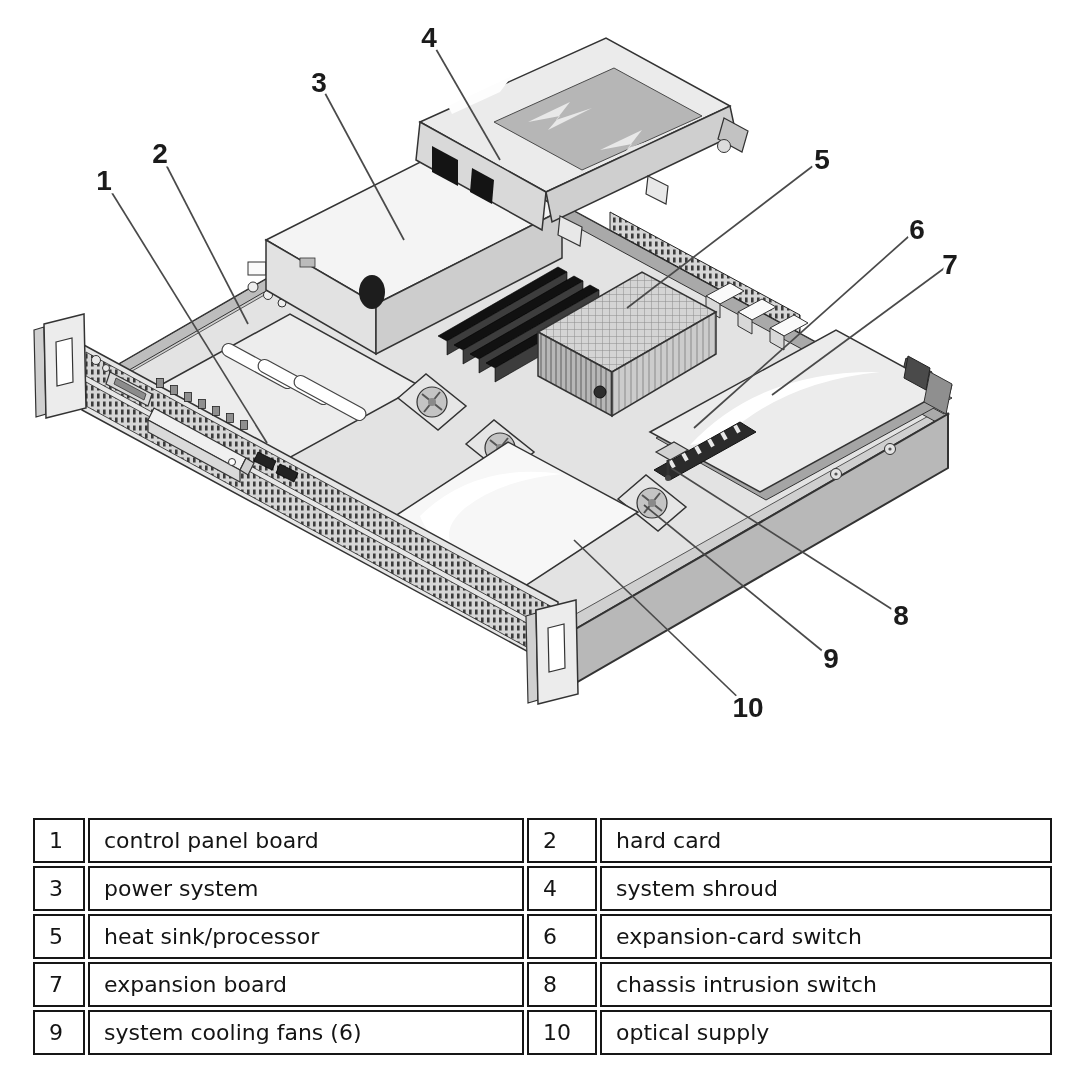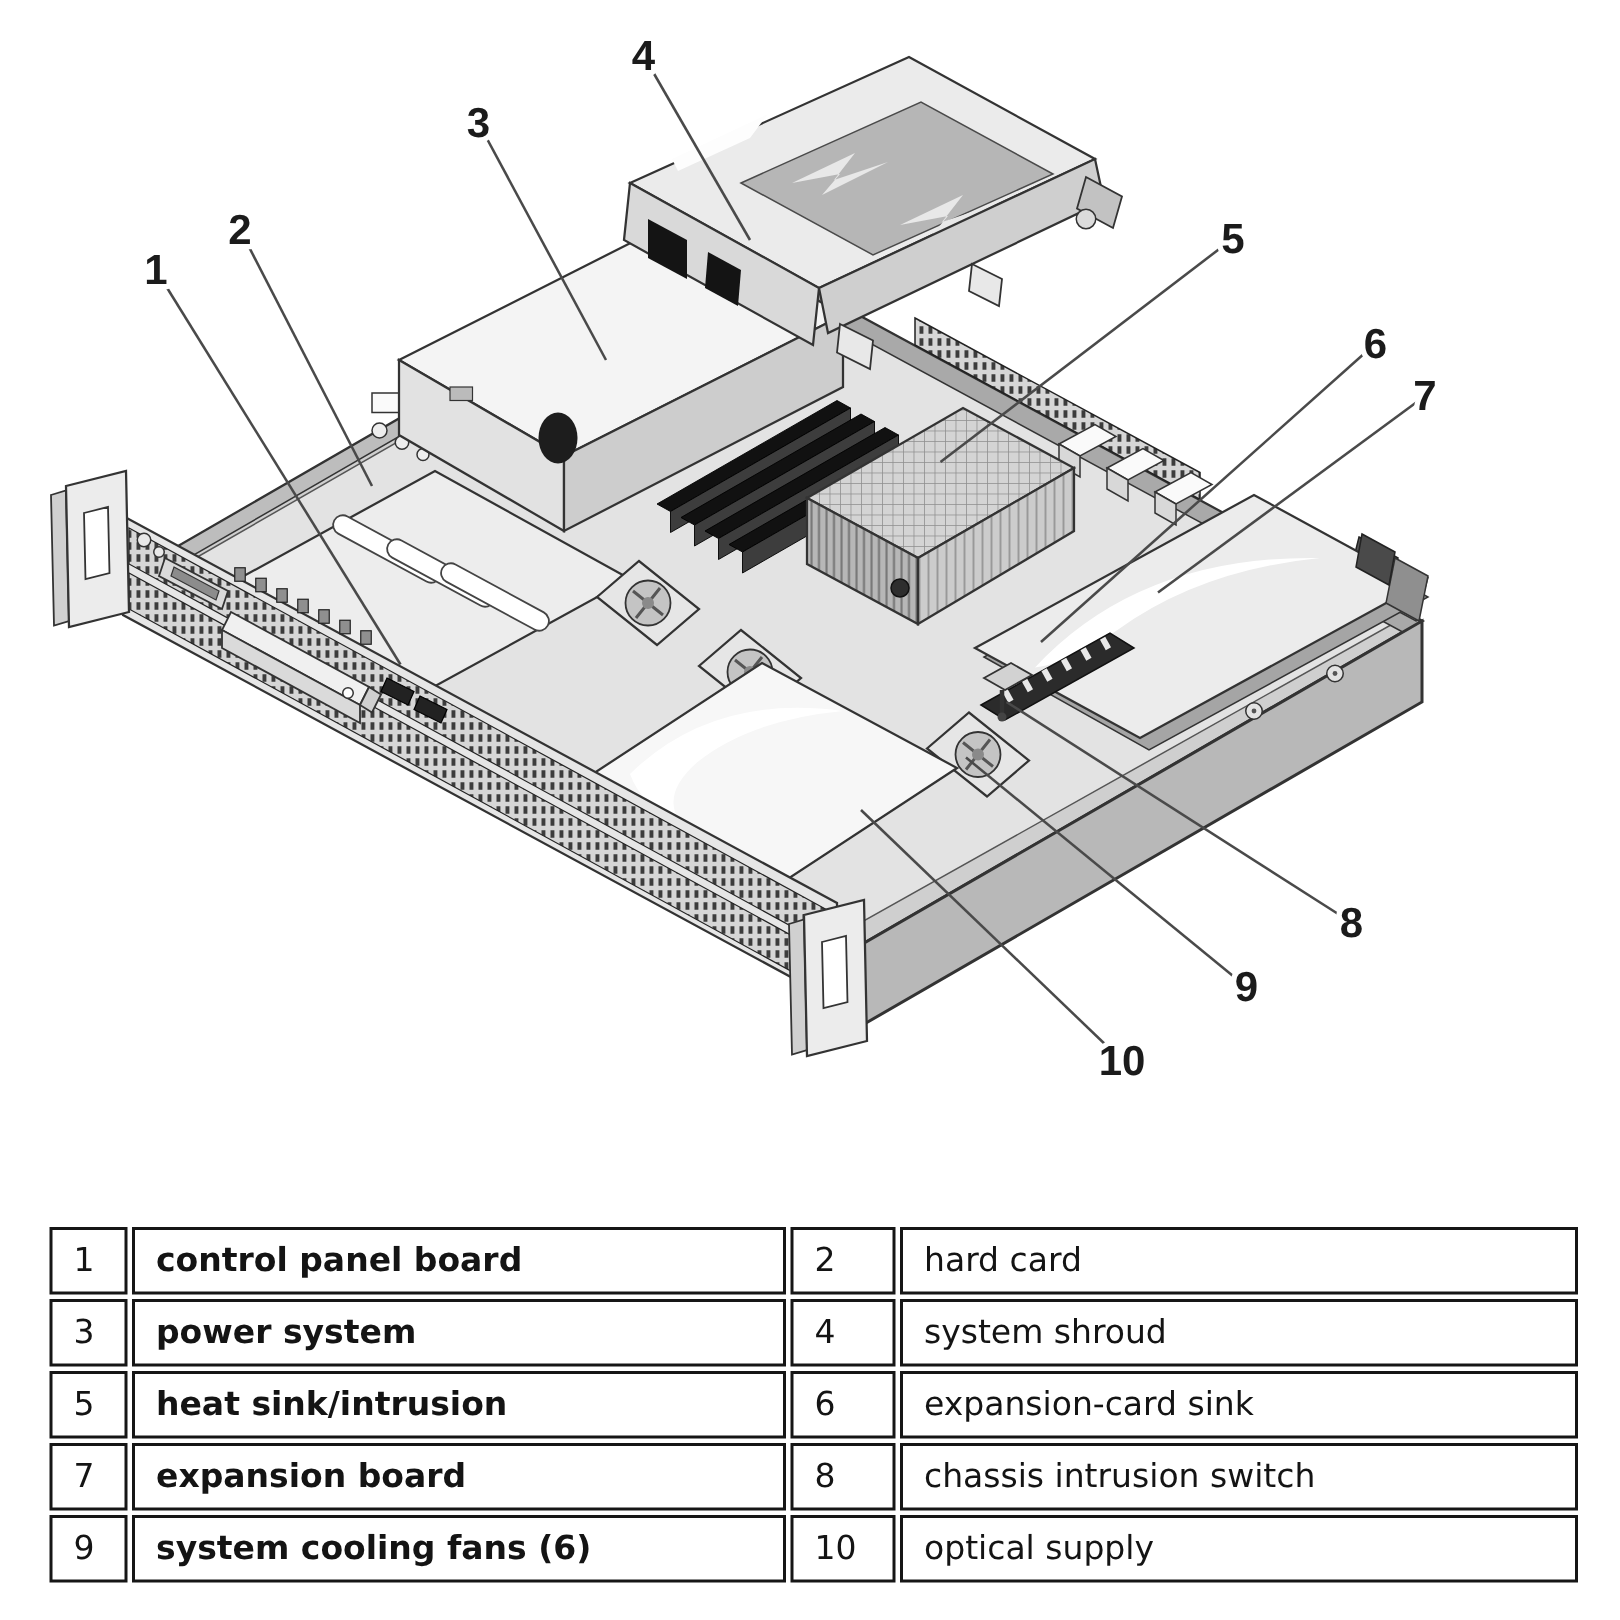--- a/index.html
+++ b/index.html
@@ -9,21 +9,21 @@
   svg{display:block;}
   .leader{stroke:#4a4a4a;stroke-width:1.7;fill:none;}
   .callout-num{font-family:"Liberation Sans",sans-serif;font-weight:700;font-size:28px;
                fill:#1b1b1b;text-anchor:middle;dominant-baseline:central;
                paint-order:stroke;stroke:#ffffff;stroke-width:7px;stroke-linejoin:round;}
   table.legend{position:absolute;left:30px;top:815px;border-collapse:separate;border-spacing:3px;}
   table.legend td{border:2px solid #161616;height:41px;vertical-align:middle;
                   font-family:"DejaVu Sans",sans-serif;font-size:22px;color:#141414;
                   padding:0 0 0 14px;background:#ffffff;white-space:nowrap;}
   td.c-num1{width:34px;}
-  td.c-lbl1{width:418px;padding-left:12px;font-weight:bold;}
+  td.c-lbl1{width:418px;padding-left:12px;}
   td.c-num2{width:52px;}
   td.c-lbl2{width:434px;padding-left:12px;}
 </style>
 </head>
 <body>
 
 <div class="page">
 
   <div class="figure-wrap">
     <svg width="1080" height="790" viewBox="0 0 1080 790">
@@ -262,23 +262,23 @@
         <td class="c-lbl2">hard card</td>
       </tr>
       <tr>
         <td class="c-num1">3</td>
         <td class="c-lbl1">power system</td>
         <td class="c-num2">4</td>
         <td class="c-lbl2">system shroud</td>
       </tr>
       <tr>
         <td class="c-num1">5</td>
-        <td class="c-lbl1">heat sink/intrusion</td>
+        <td class="c-lbl1">heat sink/processor</td>
         <td class="c-num2">6</td>
-        <td class="c-lbl2">expansion-card sink</td>
+        <td class="c-lbl2">expansion-card switch</td>
       </tr>
       <tr>
         <td class="c-num1">7</td>
         <td class="c-lbl1">expansion board</td>
         <td class="c-num2">8</td>
         <td class="c-lbl2">chassis intrusion switch</td>
       </tr>
       <tr>
         <td class="c-num1">9</td>
         <td class="c-lbl1">system cooling fans (6)</td>

